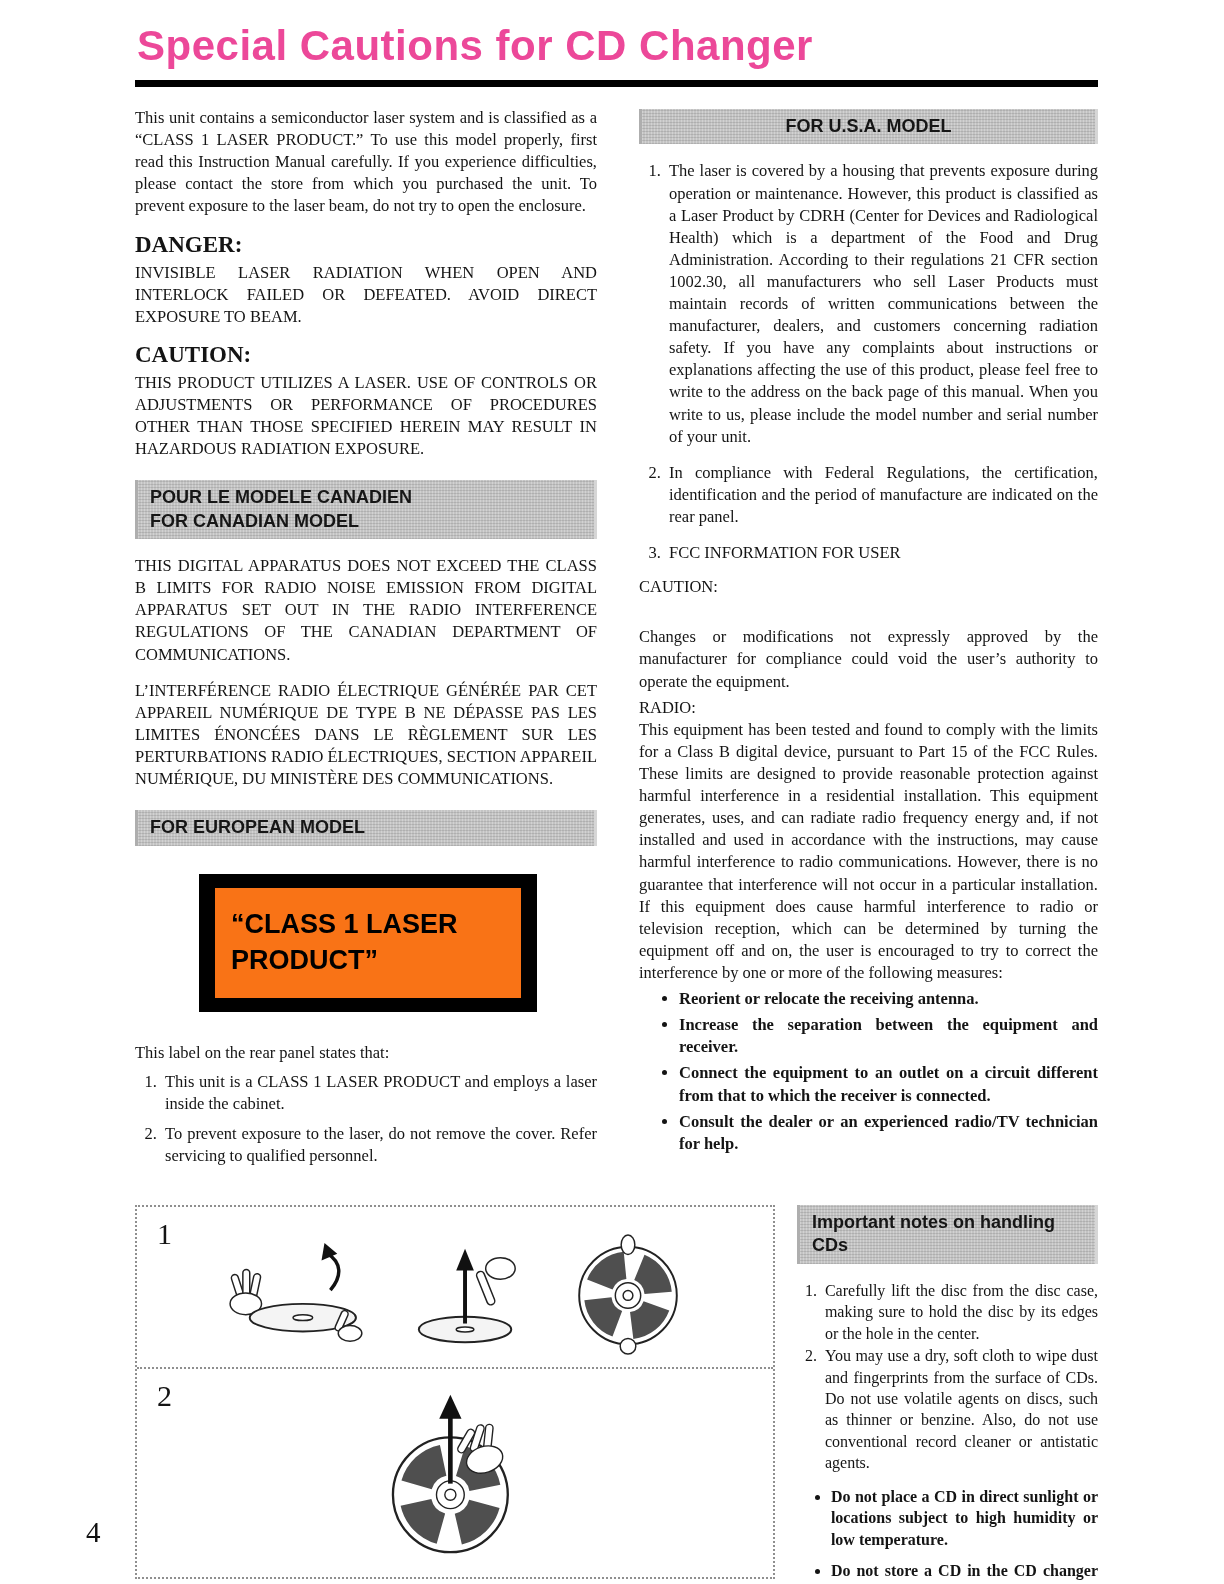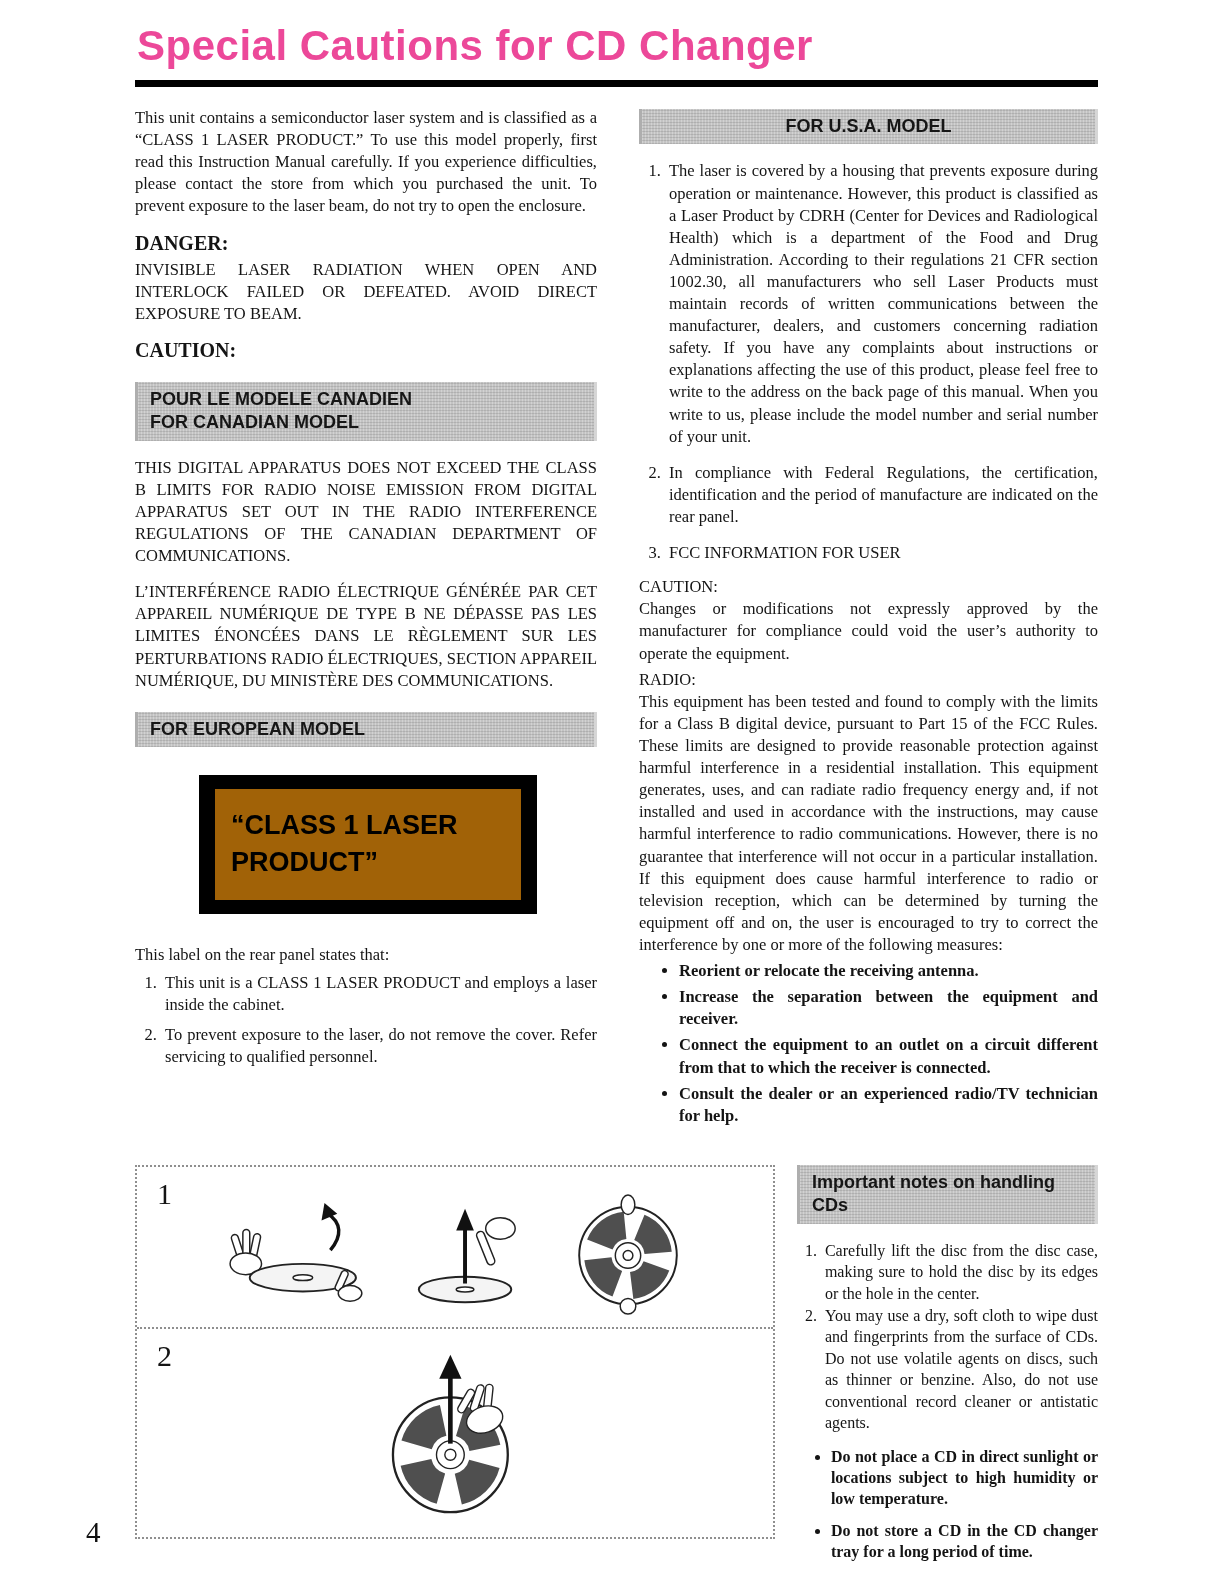--- a/index.html
+++ b/index.html
@@ -10,36 +10,36 @@
   .page{padding:22px 126px 0 135px;}
   .doc-title{
     font-family:"Liberation Sans", sans-serif;font-weight:bold;
     font-size:42px;letter-spacing:.5px;margin:0 0 10px 2px;color:#ec4899;
   }
   .title-rule{border-bottom:7px solid #000;margin-bottom:20px;}
   .columns{display:flex;gap:42px;}
   .col-left{width:468px;}
   .col-right{width:465px;}
   p.body{font-size:16.5px;line-height:1.34;margin:0 0 14px;text-align:justify;}
-  .subhead{font-size:20px;font-weight:bold;margin:4px 0 4px;}
+  .subhead{font-size:23px;font-weight:bold;margin:4px 0 4px;}
   .banner{
     font-family:"Liberation Sans", sans-serif;font-weight:bold;font-size:18px;
     color:#161616;padding:6px 12px;margin:20px 0 16px;line-height:1.3;
     background-color:#c3c3c3;
     background-image:
       repeating-linear-gradient(0deg, rgba(0,0,0,.10) 0 1px, transparent 1px 3px),
       repeating-linear-gradient(90deg, rgba(255,255,255,.25) 0 1px, transparent 1px 3px);
     border-left:3px solid #aeaeae;border-right:3px solid #d6d6d6;
   }
   .banner.first{margin-top:2px;text-align:center;}
   .label-frame{
     background:#000;padding:14px 16px;width:306px;margin:28px 0 30px 64px;
   }
   .label-inner{
-    background:#a16207;padding:18px 16px 20px;line-height:1.35;
+    background:#f97316;padding:18px 16px 20px;line-height:1.35;
     font-family:"Liberation Sans", sans-serif;font-weight:bold;font-size:27px;color:#000;
   }
   ol.num{margin:0 0 12px;padding-left:26px;}
   ol.num li{font-size:16.5px;line-height:1.34;margin-bottom:8px;text-align:justify;padding-left:4px;}
   ul.dots{margin:4px 0 12px;padding-left:40px;list-style:disc;font-weight:bold;}
   ul.dots li{font-size:16.5px;line-height:1.34;margin-bottom:4px;text-align:justify;}
   .plainlabel{font-size:16.5px;line-height:1.34;margin:0;}
   .indent{margin-left:22px;}
   .bottom{display:flex;gap:22px;margin-top:26px;align-items:flex-start;}
   .figure-box{
@@ -67,20 +67,21 @@
 
   <div class="columns">
 
     <div class="col-left">
       <p class="body">This unit contains a semiconductor laser system and is classified as a “CLASS 1 LASER PRODUCT.” To use this model properly, first read this Instruction Manual carefully. If you experience difficulties, please contact the store from which you purchased the unit. To prevent exposure to the laser beam, do not try to open the enclosure.</p>
 
       <div class="subhead">DANGER:</div>
       <p class="body">INVISIBLE LASER RADIATION WHEN OPEN AND INTERLOCK FAILED OR DEFEATED. AVOID DIRECT EXPOSURE TO BEAM.</p>
 
       <div class="subhead">CAUTION:</div>
+      <p class="body">THIS PRODUCT UTILIZES A LASER. USE OF CONTROLS OR ADJUSTMENTS OR PERFORMANCE OF PROCEDURES OTHER THAN THOSE SPECIFIED HEREIN MAY RESULT IN HAZARDOUS RADIATION EXPOSURE.</p>
 
       <div class="banner">
         <div>POUR LE MODELE CANADIEN</div>
         <div>FOR CANADIAN MODEL</div>
       </div>
 
       <p class="body">THIS DIGITAL APPARATUS DOES NOT EXCEED THE CLASS B LIMITS FOR RADIO NOISE EMISSION FROM DIGITAL APPARATUS SET OUT IN THE RADIO INTERFERENCE REGULATIONS OF THE CANADIAN DEPARTMENT OF COMMUNICATIONS.</p>
       <p class="body">L’INTERFÉRENCE RADIO ÉLECTRIQUE GÉNÉRÉE PAR CET APPAREIL NUMÉRIQUE DE TYPE B NE DÉPASSE PAS LES LIMITES ÉNONCÉES DANS LE RÈGLEMENT SUR LES PERTURBATIONS RADIO ÉLECTRIQUES, SECTION APPAREIL NUMÉRIQUE, DU MINISTÈRE DES COMMUNICATIONS.</p>
 
       <div class="banner">FOR EUROPEAN MODEL</div>
@@ -102,21 +103,21 @@
     <div class="col-right">
       <div class="banner first">FOR U.S.A. MODEL</div>
 
       <ol class="num">
         <li style="margin-bottom:14px;">The laser is covered by a housing that prevents exposure during operation or maintenance. However, this product is classified as a Laser Product by CDRH (Center for Devices and Radiological Health) which is a department of the Food and Drug Administration. According to their regulations 21 CFR section 1002.30, all manufacturers who sell Laser Products must maintain records of written communications between the manufacturer, dealers, and customers concerning radiation safety. If you have any complaints about instructions or explanations affecting the use of this product, please feel free to write to the address on the back page of this manual. When you write to us, please include the model number and serial number of your unit.</li>
         <li style="margin-bottom:14px;">In compliance with Federal Regulations, the certification, identification and the period of manufacture are indicated on the rear panel.</li>
         <li>FCC INFORMATION FOR USER</li>
       </ol>
 
       <div class="plainlabel">CAUTION:</div>
-      <p class="body indent" style="margin-bottom:4px;">Changes or modifications not expressly approved by the manufacturer for compliance could void the user’s authority to operate the equipment.</p>
+      <p class="body indent" style="margin-bottom:4px;margin-top:28px;">Changes or modifications not expressly approved by the manufacturer for compliance could void the user’s authority to operate the equipment.</p>
 
       <div class="plainlabel">RADIO:</div>
       <p class="body indent" style="margin-bottom:4px;">This equipment has been tested and found to comply with the limits for a Class B digital device, pursuant to Part 15 of the FCC Rules. These limits are designed to provide reasonable protection against harmful interference in a residential installation. This equipment generates, uses, and can radiate radio frequency energy and, if not installed and used in accordance with the instructions, may cause harmful interference to radio communications. However, there is no guarantee that interference will not occur in a particular installation. If this equipment does cause harmful interference to radio or television reception, which can be determined by turning the equipment off and on, the user is encouraged to try to correct the interference by one or more of the following measures:</p>
 
       <ul class="dots">
         <li>Reorient or relocate the receiving antenna.</li>
         <li>Increase the separation between the equipment and receiver.</li>
         <li>Connect the equipment to an outlet on a circuit different from that to which the receiver is connected.</li>
         <li>Consult the dealer or an experienced radio/TV technician for help.</li>
       </ul>

